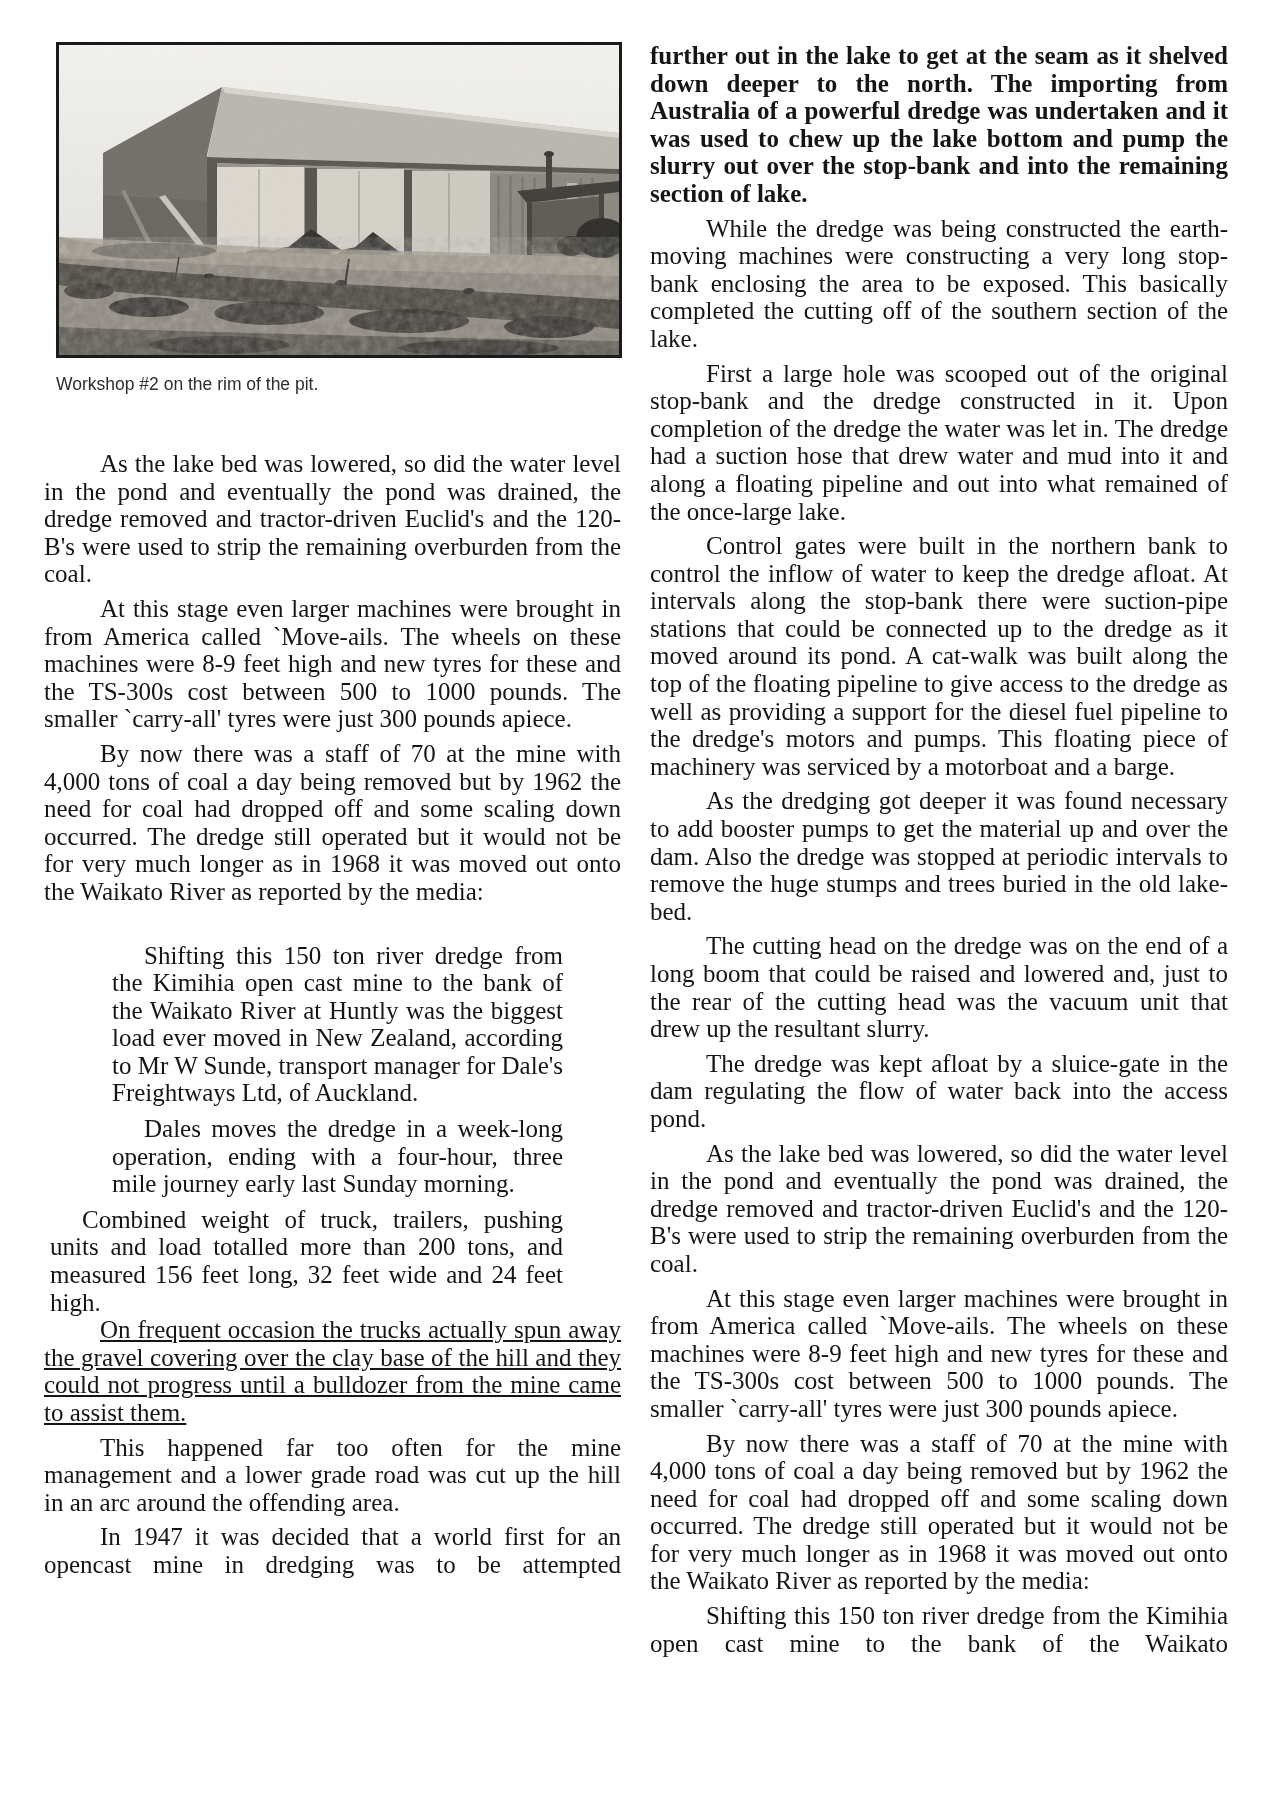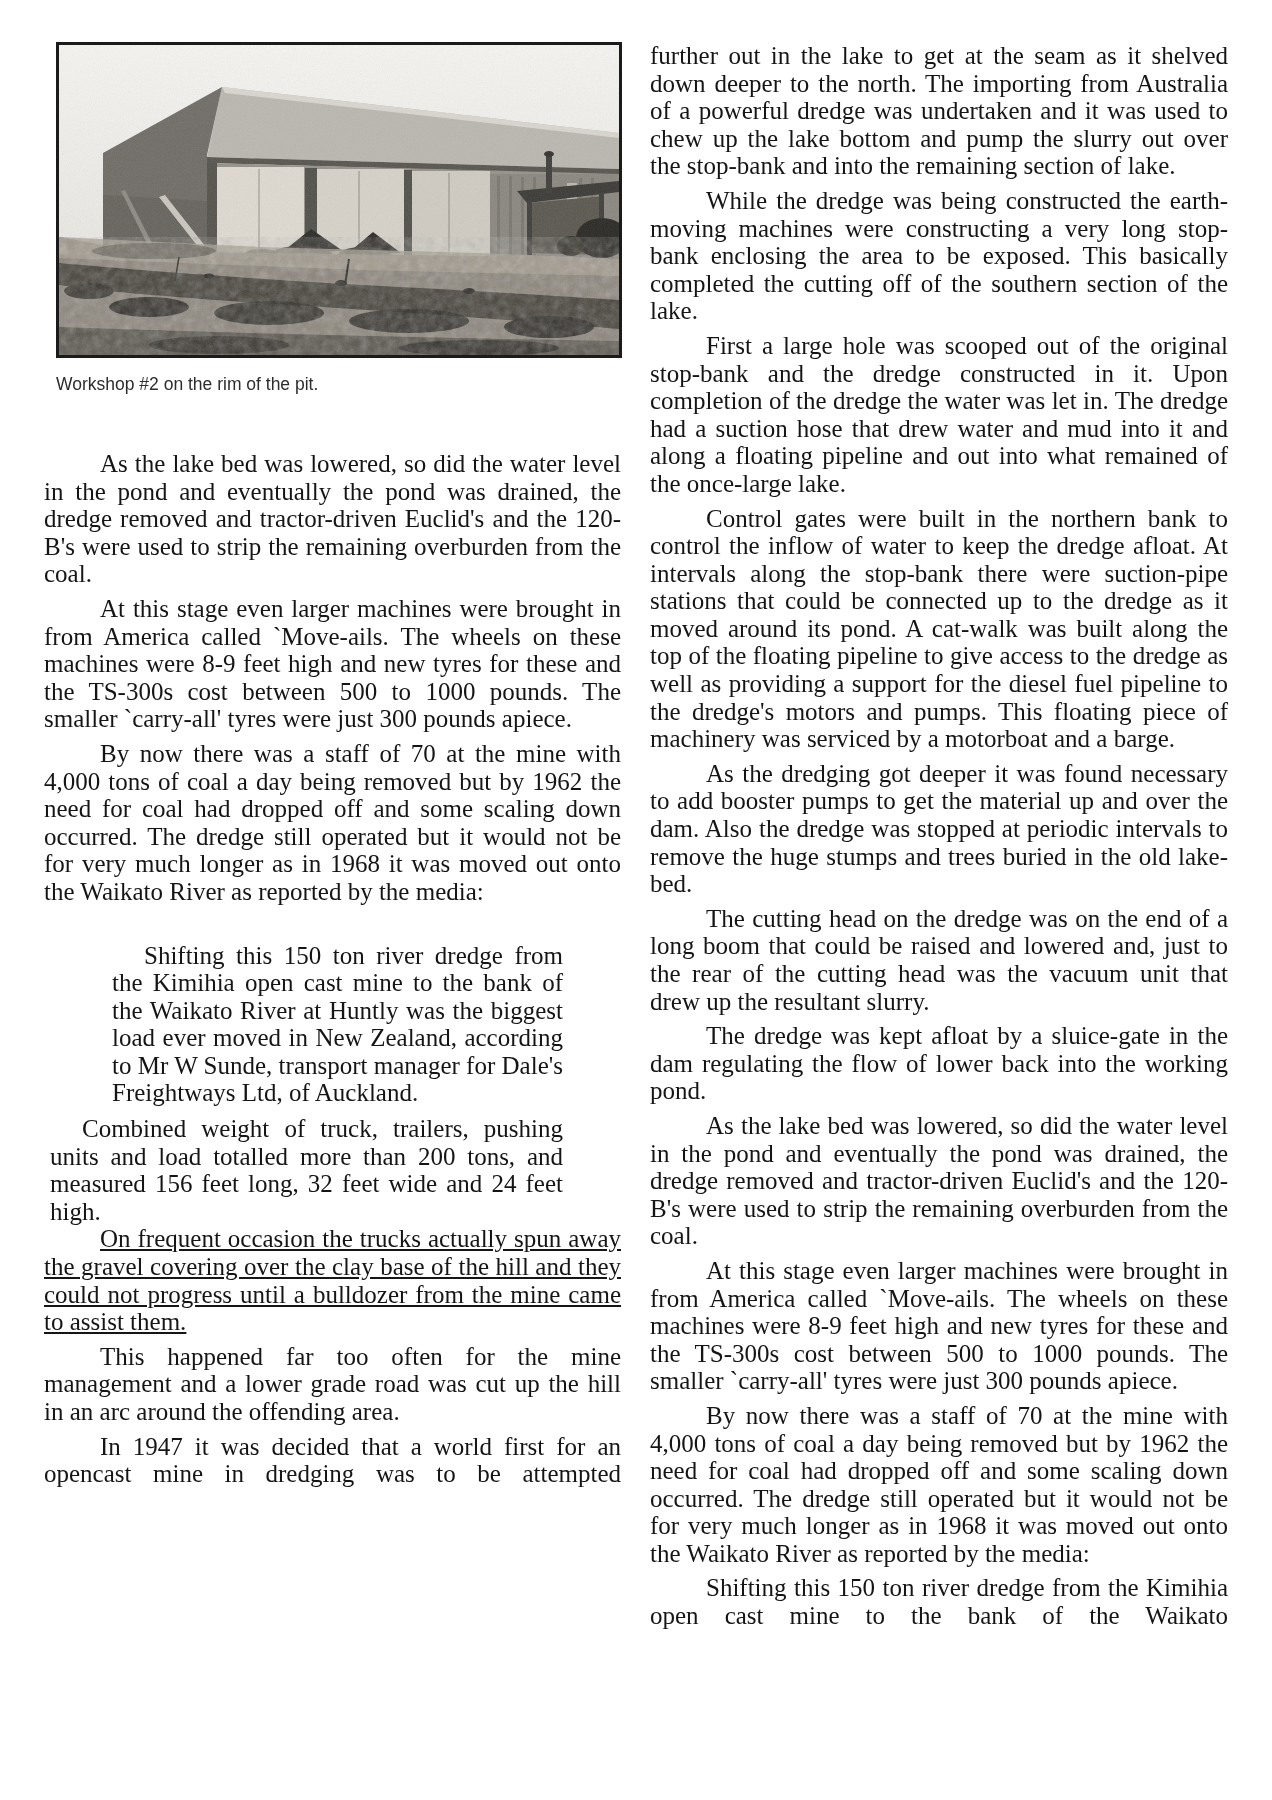--- a/index.html
+++ b/index.html
@@ -12,21 +12,21 @@
   .photo-frame{width:560px;height:310px;border:3px solid #1b1b1b;background:#e8e7e3;}
   .photo-frame svg{display:block;}
   .caption{
     position:absolute;left:56px;top:374px;width:566px;text-align:left;
     font-family:"Liberation Sans","DejaVu Sans",sans-serif;font-size:17.5px;color:#2d2d2d;
   }
   .col{position:absolute;text-align:justify;font-size:25px;line-height:27.6px;}
   .col p{margin:0 0 7px 0;text-indent:56px;}
   .col-left{left:44px;top:450px;width:577px;}
   .col-right{left:650px;top:42px;width:578px;}
-  .no-indent{text-indent:0 !important;}
+  .no-indent{text-indent:0 !important;font-weight:bold;}
   .quote{margin:36px 0 0 0;}
   .quote p{margin:0 58px 8px 68px;text-indent:32px;}
   .quote p.qlast{margin-bottom:0;margin-left:6px;}
   .tight{margin-top:0;text-decoration:underline;}
   .justify-last{text-align-last:justify;}
 </style>
 </head>
 <body>
 
 <div class="page">
@@ -126,34 +126,35 @@
   </figure>
 
   <div class="caption">Workshop #2 on the rim of the pit.</div>
 
   <div class="col col-left">
     <p>As the lake bed was lowered, so did the water level in the pond and eventually the pond was drained, the dredge removed and tractor-driven Euclid's and the 120-B's were used to strip the remaining overburden from the coal.</p>
     <p>At this stage even larger machines were brought in from America called `Move-ails. The wheels on these machines were 8-9 feet high and new tyres for these and the TS-300s cost between 500 to 1000 pounds. The smaller `carry-all' tyres were just 300 pounds apiece.</p>
     <p>By now there was a staff of 70 at the mine with 4,000 tons of coal a day being removed but by 1962 the need for coal had dropped off and some scaling down occurred. The dredge still operated but it would not be for very much longer as in 1968 it was moved out onto the Waikato River as reported by the media:</p>
     <div class="quote">
       <p>Shifting this 150 ton river dredge from the Kimihia open cast mine to the bank of the Waikato River at Huntly was the biggest load ever moved in New Zealand, according to Mr W Sunde, transport manager for Dale's Freightways Ltd, of Auckland.</p>
+      <p>Dales moves the dredge in a week-long operation, ending with a four-hour, three mile journey early last Sunday morning.</p>
       <p class="qlast">Combined weight of truck, trailers, pushing units and load totalled more than 200 tons, and measured 156 feet long, 32 feet wide and 24 feet high.</p>
     </div>
     <p class="tight">On frequent occasion the trucks actually spun away the gravel covering over the clay base of the hill and they could not progress until a bulldozer from the mine came to assist them.</p>
     <p>This happened far too often for the mine management and a lower grade road was cut up the hill in an arc around the offending area.</p>
     <p class="justify-last">In 1947 it was decided that a world first for an opencast mine in dredging was to be attempted</p>
   </div>
 
   <div class="col col-right">
     <p class="no-indent">further out in the lake to get at the seam as it shelved down deeper to the north. The importing from Australia of a powerful dredge was undertaken and it was used to chew up the lake bottom and pump the slurry out over the stop-bank and into the remaining section of lake.</p>
     <p>While the dredge was being constructed the earth-moving machines were constructing a very long stop-bank enclosing the area to be exposed. This basically completed the cutting off of the southern section of the lake.</p>
     <p>First a large hole was scooped out of the original stop-bank and the dredge constructed in it. Upon completion of the dredge the water was let in. The dredge had a suction hose that drew water and mud into it and along a floating pipeline and out into what remained of the once-large lake.</p>
     <p>Control gates were built in the northern bank to control the inflow of water to keep the dredge afloat. At intervals along the stop-bank there were suction-pipe stations that could be connected up to the dredge as it moved around its pond. A cat-walk was built along the top of the floating pipeline to give access to the dredge as well as providing a support for the diesel fuel pipeline to the dredge's motors and pumps. This floating piece of machinery was serviced by a motorboat and a barge.</p>
     <p>As the dredging got deeper it was found necessary to add booster pumps to get the material up and over the dam. Also the dredge was stopped at periodic intervals to remove the huge stumps and trees buried in the old lake-bed.</p>
     <p>The cutting head on the dredge was on the end of a long boom that could be raised and lowered and, just to the rear of the cutting head was the vacuum unit that drew up the resultant slurry.</p>
-    <p>The dredge was kept afloat by a sluice-gate in the dam regulating the flow of lower back into the working pond.</p>
+    <p>The dredge was kept afloat by a sluice-gate in the dam regulating the flow of water back into the access pond.</p>
     <p>As the lake bed was lowered, so did the water level in the pond and eventually the pond was drained, the dredge removed and tractor-driven Euclid's and the 120-B's were used to strip the remaining overburden from the coal.</p>
     <p>At this stage even larger machines were brought in from America called `Move-ails. The wheels on these machines were 8-9 feet high and new tyres for these and the TS-300s cost between 500 to 1000 pounds. The smaller `carry-all' tyres were just 300 pounds apiece.</p>
     <p>By now there was a staff of 70 at the mine with 4,000 tons of coal a day being removed but by 1962 the need for coal had dropped off and some scaling down occurred. The dredge still operated but it would not be for very much longer as in 1968 it was moved out onto the Waikato River as reported by the media:</p>
     <p class="justify-last">Shifting this 150 ton river dredge from the Kimihia open cast mine to the bank of the Waikato</p>
   </div>
 
 </div>
 
 </body></html>

